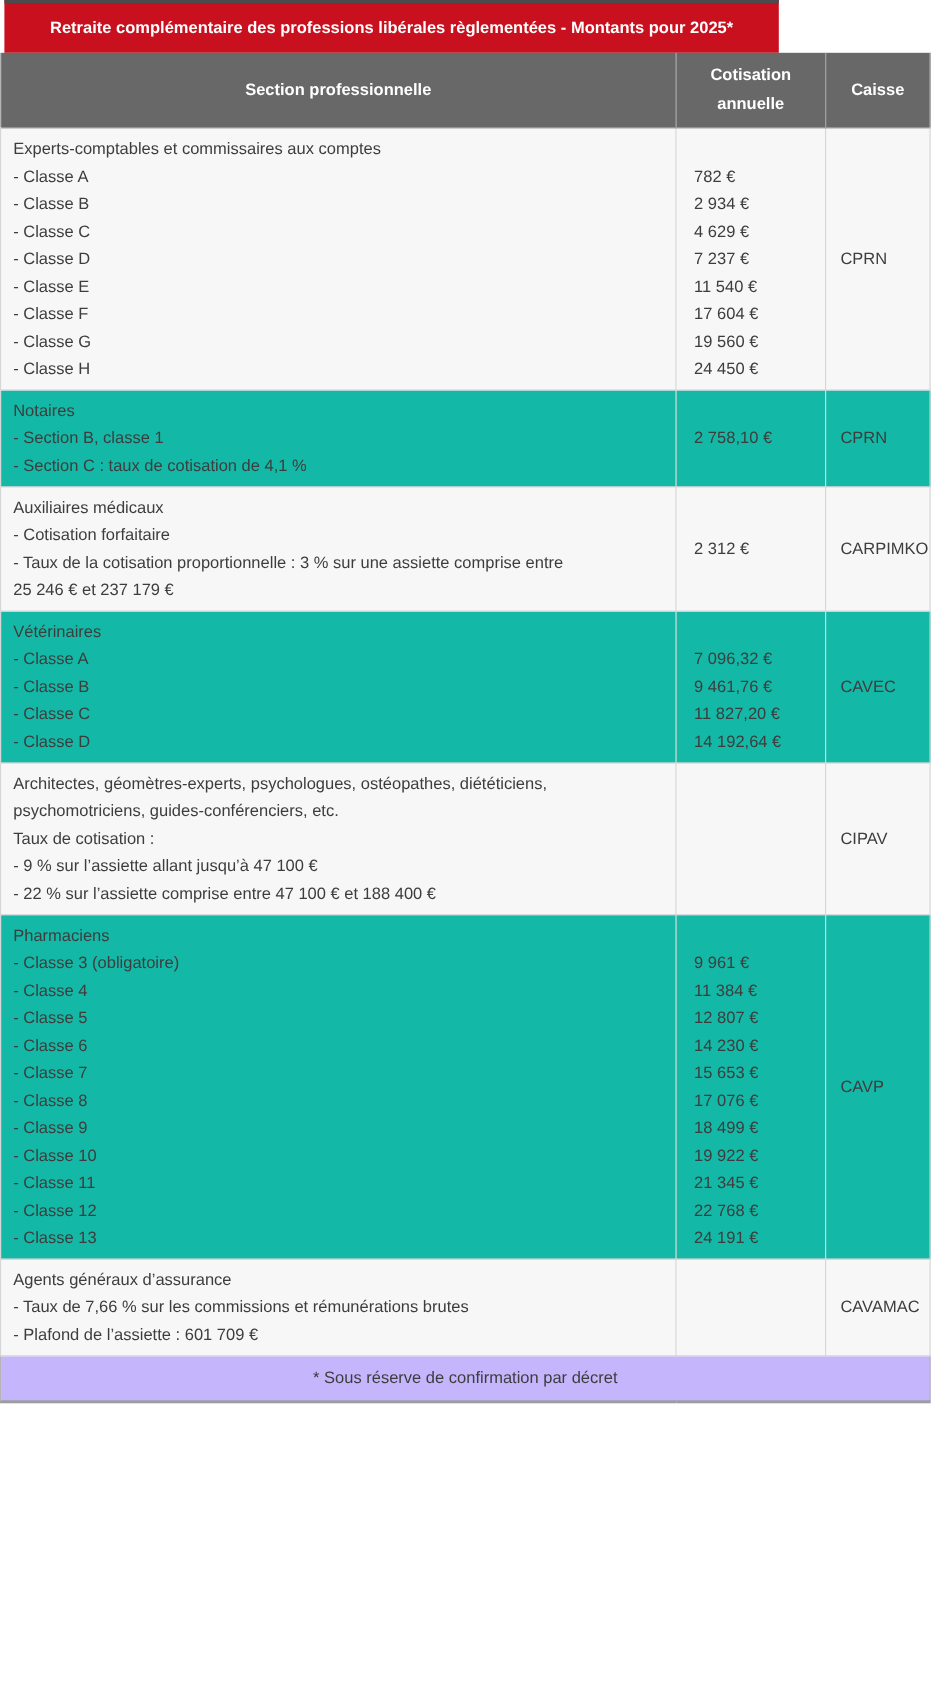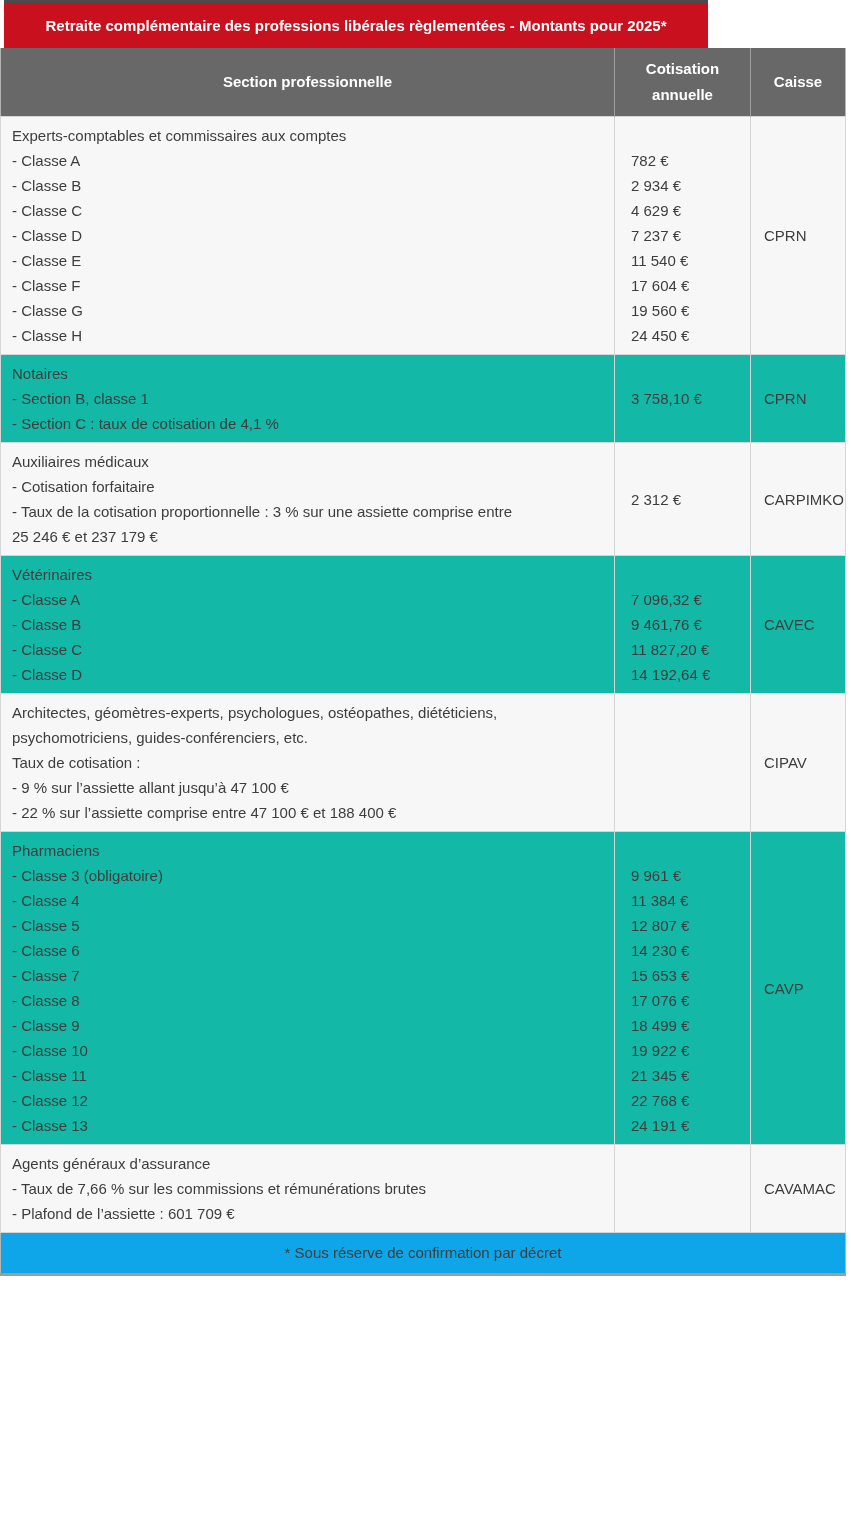--- a/index.html
+++ b/index.html
@@ -70,21 +70,21 @@
   }
   td.cai {
     padding: 6px 8px 6px 13px;
   }
 
   tfoot td {
     border-top: 1px solid #d6d6d6;
     text-align: center;
     font-size: 15px;
     padding: 10px 0;
-    background: #0ea5e9;
+    background: #c4b5fd;
     line-height: 20px;
   }
 </style>
 </head>
 <body>
 
 <div class="page">
 
   <div class="title-bar">Retraite complémentaire des professions libérales règlementées - Montants pour 2025*</div>
 
@@ -120,21 +120,21 @@
 11 540 €
 17 604 €
 19 560 €
 24 450 €</td>
         <td class="cai">CPRN</td>
       </tr>
       <tr>
         <td class="sec">Notaires
 - Section B, classe 1
 - Section C : taux de cotisation de 4,1 %</td>
-        <td class="amt">3 758,10 €</td>
+        <td class="amt">2 758,10 €</td>
         <td class="cai">CPRN</td>
       </tr>
       <tr>
         <td class="sec">Auxiliaires médicaux
 - Cotisation forfaitaire
 - Taux de la cotisation proportionnelle : 3 % sur une assiette comprise entre
 25 246 € et 237 179 €</td>
         <td class="amt">2 312 €</td>
         <td class="cai">CARPIMKO</td>
       </tr>

